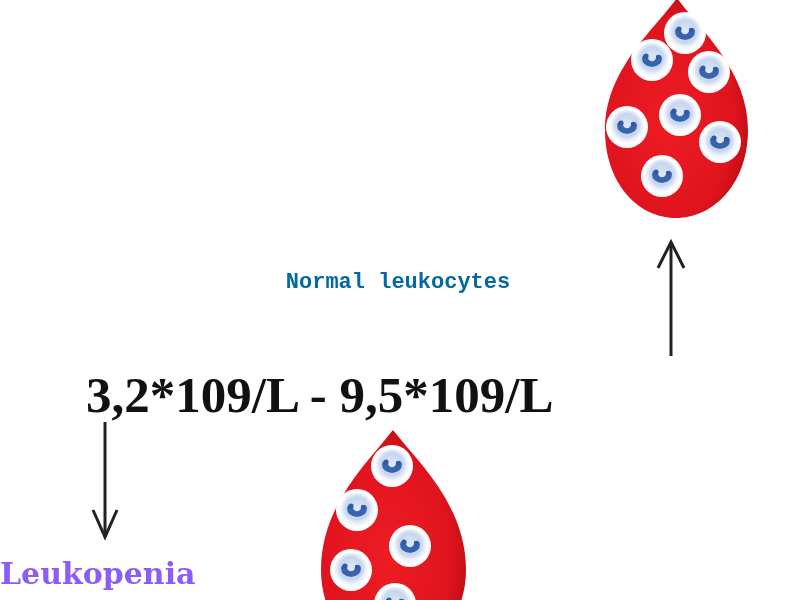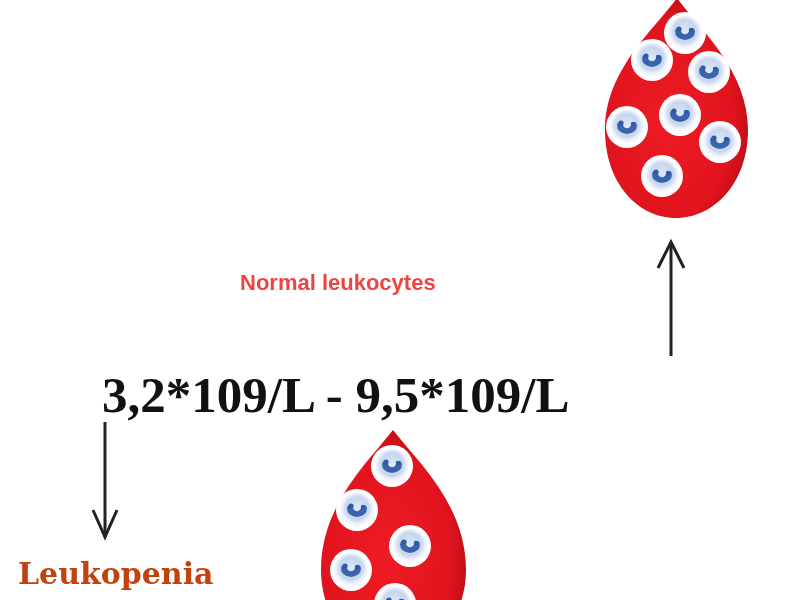--- a/index.html
+++ b/index.html
@@ -5,39 +5,37 @@
     html, body { margin: 0; padding: 0; }
     body {
       width: 800px; height: 600px; overflow: hidden;
       background: #ffffff; position: relative;
       font-family: "DejaVu Serif", "Liberation Serif", serif;
     }
     .abs { position: absolute; }
     #diagram-svg { position: absolute; left: 0; top: 0; width: 800px; height: 600px; }
     .label-normal {
       left: 240px; top: 268px; width: 316px;
-      font-weight: bold; font-size: 22px;
-      line-height: 30px; color: #ef4444;
-      font-family: Liberation Sans, sans-serif;
+      text-align: center; font-weight: bold; font-size: 22px;
+      line-height: 30px; color: #0369a1;
+      font-family: Liberation Mono, monospace;
       transform: scaleX(1.0);
     }
     .range {
       left: 86px; top: 360px; width: 620px;
       font-weight: bold; font-size: 51px; line-height: 70px;
       color: #111111; white-space: nowrap;
       font-family: "Liberation Serif", "DejaVu Serif", serif;
       letter-spacing: 0px;
-      margin-left: 16px;
     }
     .leukopenia {
       left: 0px; top: 552px;
       font-weight: bold; font-size: 30px; line-height: 44px;
-      color: #c2410c; white-space: nowrap;
+      color: #8b5cf6; white-space: nowrap;
       font-family: "DejaVu Serif", serif;
-      padding-left: 18px;
     }
   </style>
 </head>
 <body>
 
 <svg id="diagram-svg" viewBox="0 0 800 600" xmlns="http://www.w3.org/2000/svg">
   <defs>
     <radialGradient id="dropGrad" cx="0.45" cy="0.55" r="0.6">
       <stop offset="0" stop-color="#ee1c24"></stop>
       <stop offset="0.75" stop-color="#e0141e"></stop>

